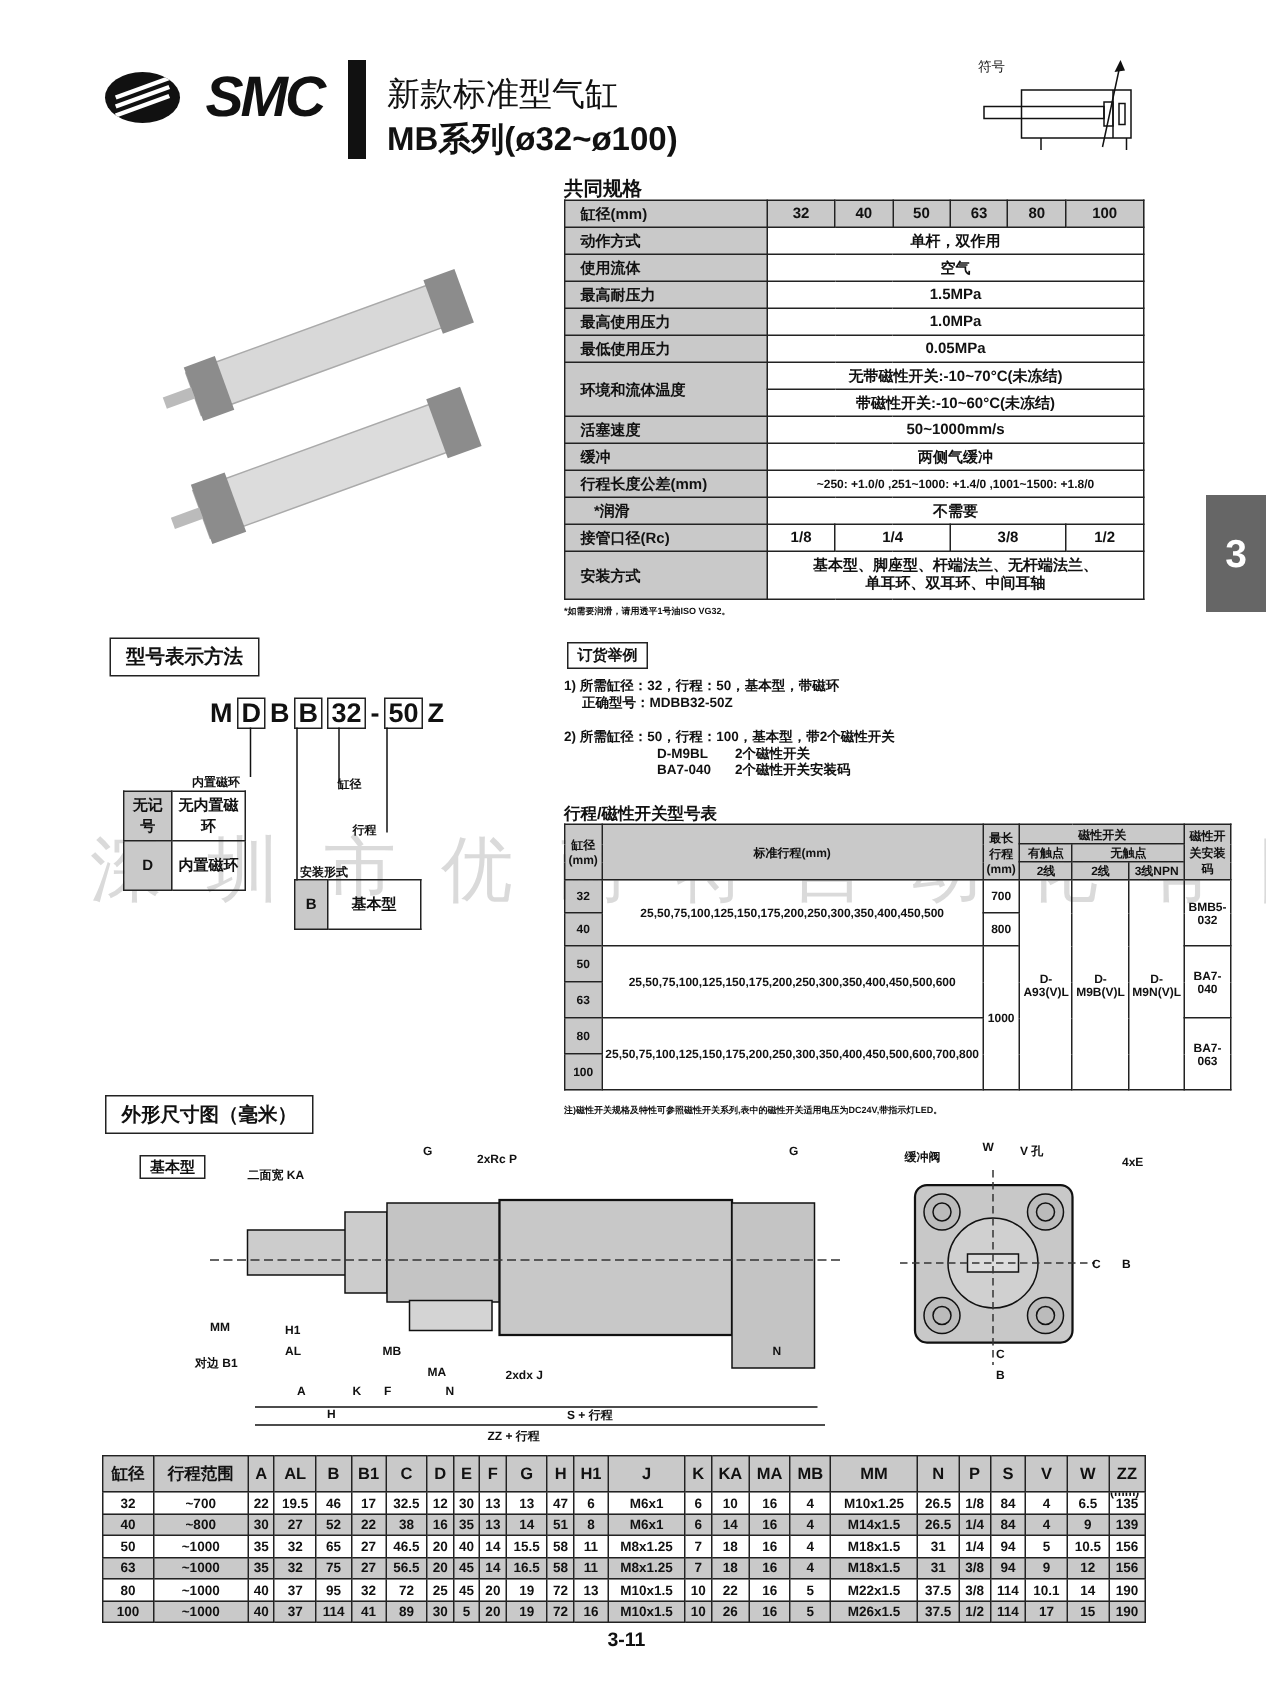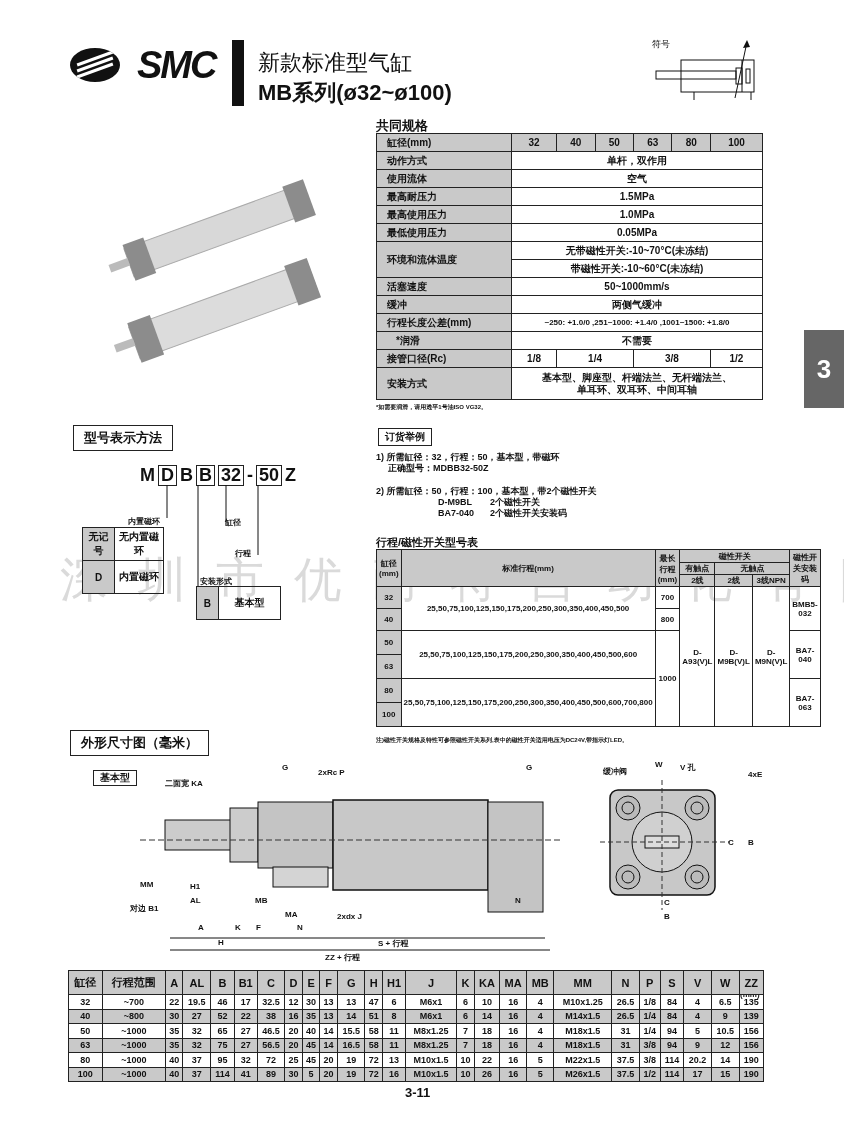--- a/index.html
+++ b/index.html
@@ -491,21 +491,21 @@
         <td>13</td>
         <td>M10x1.5</td>
         <td>10</td>
         <td>22</td>
         <td>16</td>
         <td>5</td>
         <td>M22x1.5</td>
         <td>37.5</td>
         <td>3/8</td>
         <td>114</td>
-        <td>20.2</td>
+        <td>10.1</td>
         <td>14</td>
         <td>190</td>
       </tr>
       <tr class="gray">
         <td>100</td>
         <td>~1000</td>
         <td>40</td>
         <td>37</td>
         <td>114</td>
         <td>41</td>

